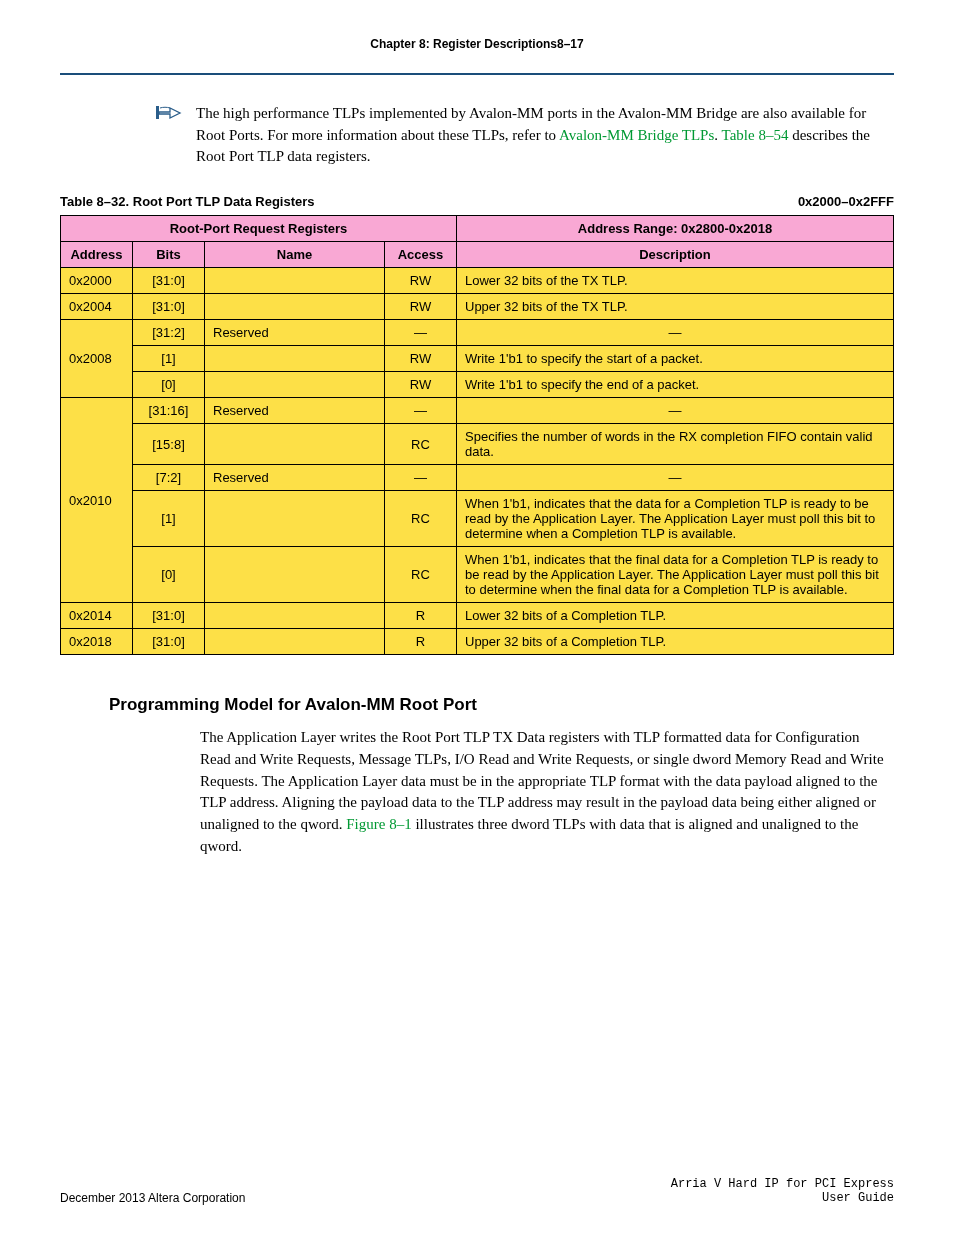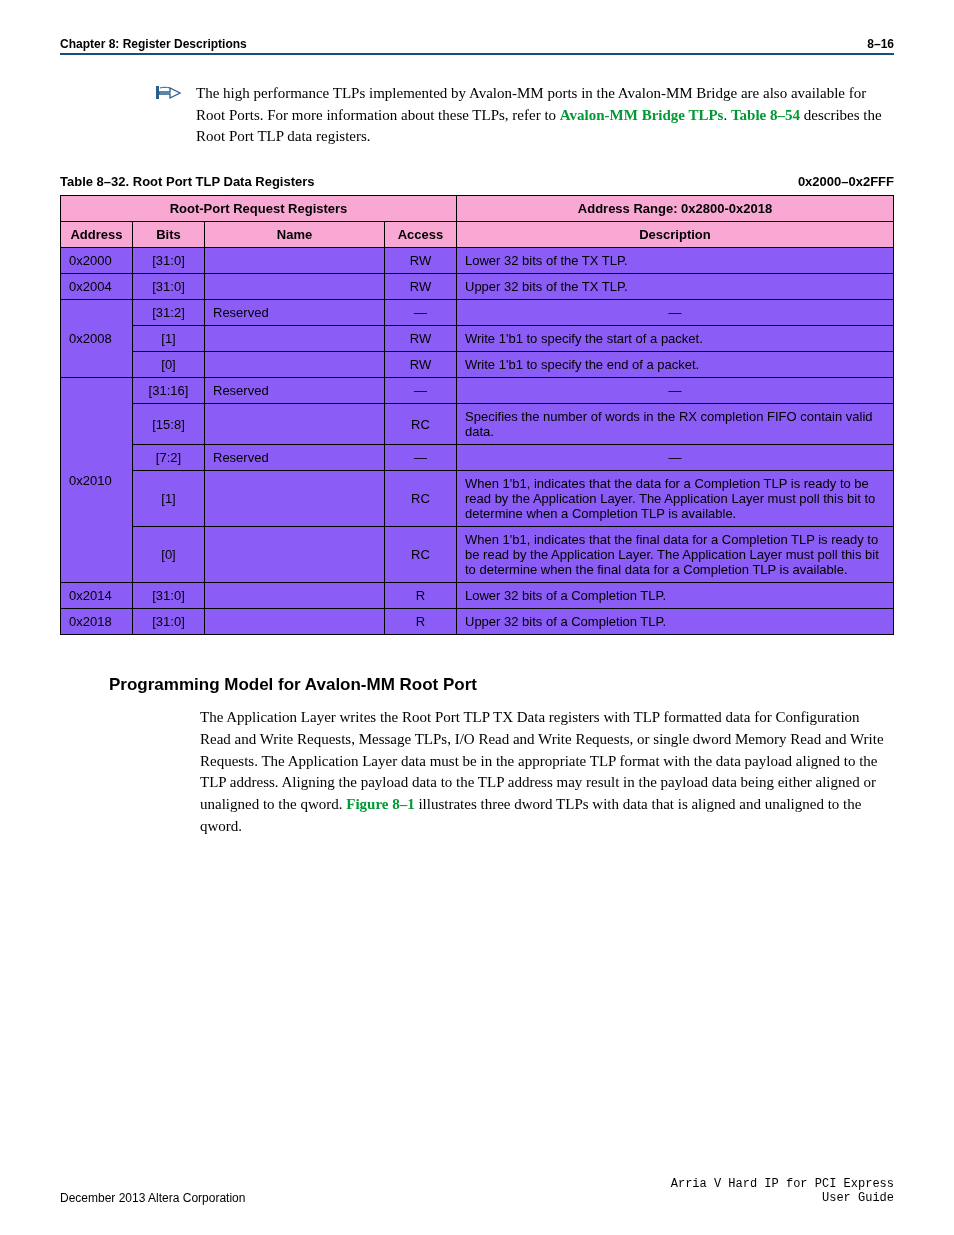--- a/index.html
+++ b/index.html
@@ -10,24 +10,24 @@
     body {
       font-family: Arial, Helvetica, sans-serif;
       background: #fff;
       width: 954px;
       height: 1235px;
       position: relative;
       padding: 36px 60px 30px 60px;
     }
     .header {
       display: flex;
-      justify-content: space-between;
+      justify-content: center;
       font-size: 12px;
       line-height: 1.4;
-      margin-bottom: 0;
+      margin-bottom: 20px;
     }
     .header-left .chapter-title {
       font-weight: bold;
     }
     .header-left .chapter-subtitle {
       color: #000;
       font-weight: normal;
     }
     .header-right {
       font-weight: bold;
@@ -50,21 +50,20 @@
       padding-top: 2px;
     }
     .note-icon svg {
       display: block;
     }
     .note-text {
       flex: 1;
     }
     .link {
       color: #009933;
-      font-weight: bold;
     }
     .table-title-row {
       display: flex;
       justify-content: space-between;
       font-weight: bold;
       font-size: 13px;
       margin-bottom: 6px;
       margin-top: 25px;
     }
     table.reg {
@@ -76,21 +75,21 @@
       border: 1px solid #000;
       padding: 5px 8px;
       vertical-align: middle;
     }
     table.reg th {
       font-weight: bold;
       text-align: center;
       background: #f9a8d4;
     }
     table.reg td {
-      background: #8b5cf6;
+      background: #fde047;
       margin-top: 43px;
     }
     .col-address { width: 72px; }
     .col-bits { width: 72px; text-align: center;}
     .col-name { width: 180px; }
     .col-access { width: 72px; text-align:center;}
     .col-desc { }
     .section-heading {
       font-family: Arial, Helvetica, sans-serif;
       font-weight: bold;
@@ -121,21 +120,21 @@
     }
     .center { text-align: center; }
   </style>
 </head>
 <body>
 
 <div class="header">
   <div class="header-left">
     <div class="chapter-title">Chapter 8:  Register Descriptions</div>
   </div>
-  <div class="header-right">8–16</div>
+  <div class="header-right">8–17</div>
 </div>
 <hr class="header-rule">
 
 <div class="note-block">
   <div class="note-icon">
     <svg width="28" height="18" viewBox="0 0 28 18">
       <rect x="0" y="1" width="3" height="13" fill="#2a5d8a"></rect>
       <path d="M3 7 L14 7 L14 3 L24 8 L14 13 L14 9 L3 9 Z" fill="none" stroke="#2a5d8a" stroke-width="1.3"></path>
       <path d="M4 3 C 7 2, 11 2, 14 3" fill="none" stroke="#2a5d8a" stroke-width="1"></path>
     </svg>

